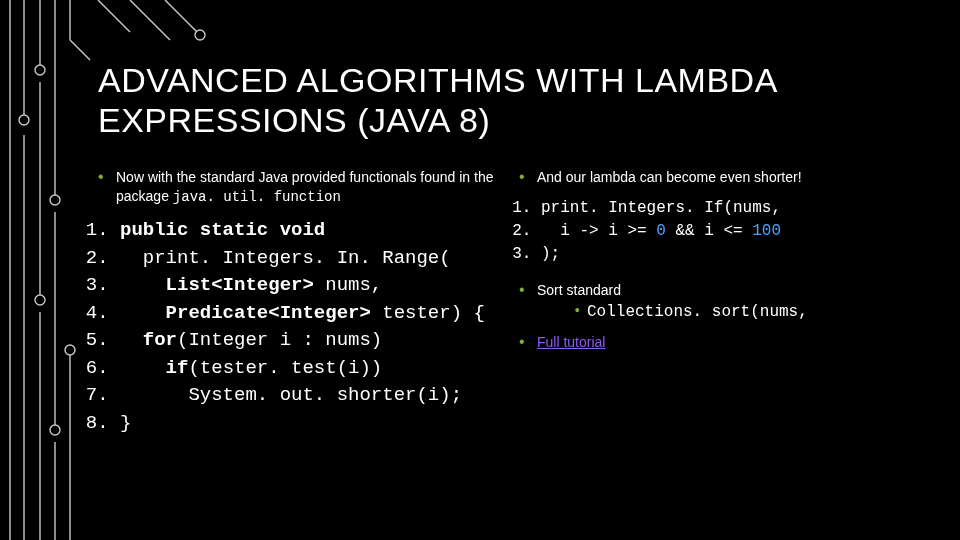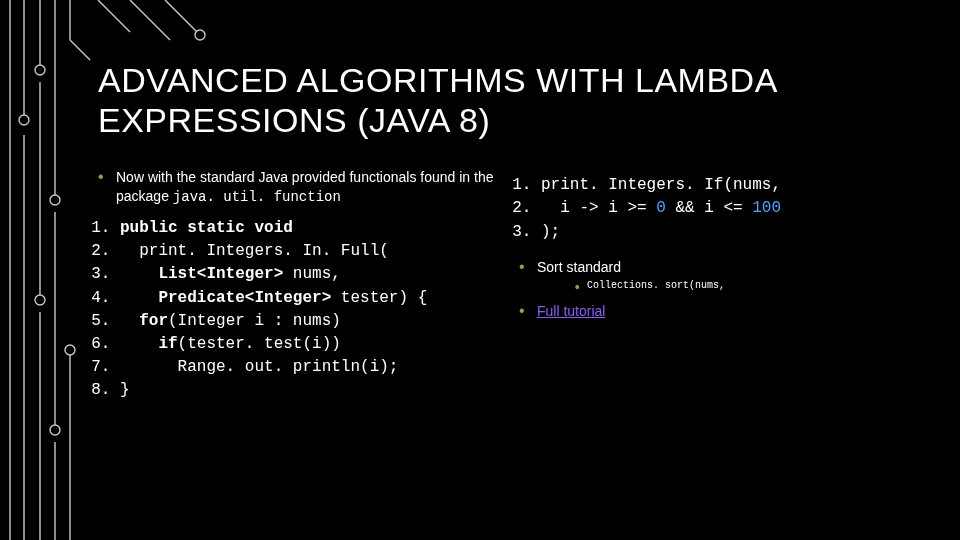--- a/index.html
+++ b/index.html
@@ -9,24 +9,24 @@
   .deco line,.deco circle{stroke:#c9c9c9;stroke-width:1.4;fill:none}
   .deco .node{fill:#000;stroke:#c9c9c9;stroke-width:1.4}
   h1{margin:0 0 26px 0;font-size:34px;font-weight:400;letter-spacing:.5px;line-height:1.18;font-family:Arial,Helvetica,sans-serif}
   .cols{display:flex;gap:20px;align-items:flex-start}
   .col{flex:1;min-width:0}
   .colR{flex:1.05}
   ul.b{list-style:none;margin:0;padding:0}
   ul.b>li{position:relative;padding-left:18px;font-size:14px;line-height:1.35;margin:2px 0 10px 0}
   ul.b>li::before{content:"•";color:#7fb13a;position:absolute;left:0;top:0;font-size:16px;line-height:1.1}
   ul.sub{list-style:none;margin:2px 0 6px 0;padding-left:36px}
-  ul.sub>li{position:relative;padding-left:14px;font-size:10px;line-height:1.35;font-family:"Courier New",monospace}
+  ul.sub>li{position:relative;padding-left:14px;font-size:16px;line-height:1.35;font-family:"Courier New",monospace}
   ul.sub>li::before{content:"•";color:#7fb13a;position:absolute;left:0;top:0;font-size:14px}
   .mono{font-family:"Courier New",monospace}
-  ol.code{margin:8px 0 0 0;padding:0 0 0 22px;font-family:"Courier New",monospace;font-size:16px;line-height:1.45}
+  ol.code{margin:8px 0 0 0;padding:0 0 0 22px;font-family:"Courier New",monospace;font-size:19px;line-height:1.45}
   ol.code li{white-space:pre}
   ol.small{font-size:16px}
   a.link{color:#8b5cf6;text-decoration:underline}
   .kw{font-weight:bold}
   .num{color:#4aa3ff}
 </style>
 </head>
 <body>
 
 <div class="slide">
@@ -64,31 +64,34 @@
 
     <div class="col">
       <ul class="b">
         <li>
           <span>Now with the standard Java provided functionals found in the package </span>
           <span class="mono">java. util. function</span>
         </li>
       </ul>
       <ol class="code">
         <li><span class="kw">public static void</span></li>
-        <li>  print. Integers. In. Full(</li>
+        <li>  print. Integers. In. Range(</li>
         <li>    <span class="kw">List&lt;Integer&gt;</span> nums,</li>
         <li>    <span class="kw">Predicate&lt;Integer&gt;</span> tester) {</li>
         <li>  <span class="kw">for</span>(Integer i : nums)</li>
         <li>    <span class="kw">if</span>(tester. test(i))</li>
-        <li>      Range. out. println(i);</li>
+        <li>      System. out. shorter(i);</li>
         <li>}</li>
       </ol>
     </div>
 
     <div class="col colR">
+      <ul class="b">
+        <li>And our lambda can become even shorter!</li>
+      </ul>
       <ol class="code small">
         <li>print. Integers. If(nums,</li>
         <li>  i -&gt; i &gt;= <span class="num">0</span> &amp;&amp; i &lt;= <span class="num">100</span></li>
         <li>);</li>
       </ol>
       <ul class="b" style="margin-top:14px">
         <li>
           <span>Sort standard</span>
           <ul class="sub">
             <li>Collections. sort(nums,</li>

